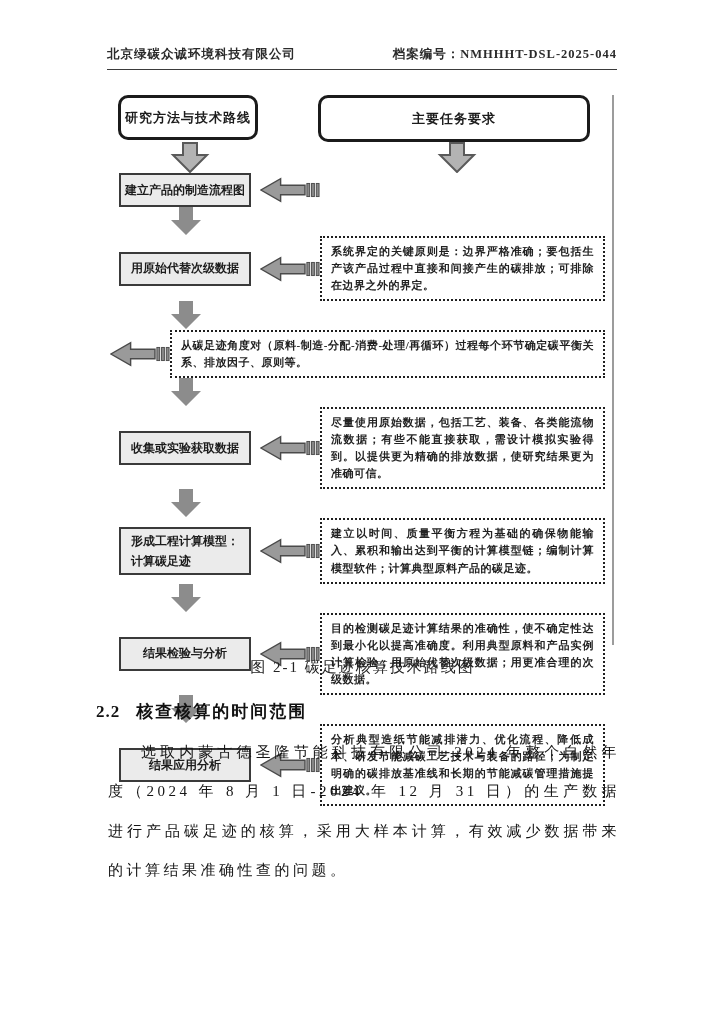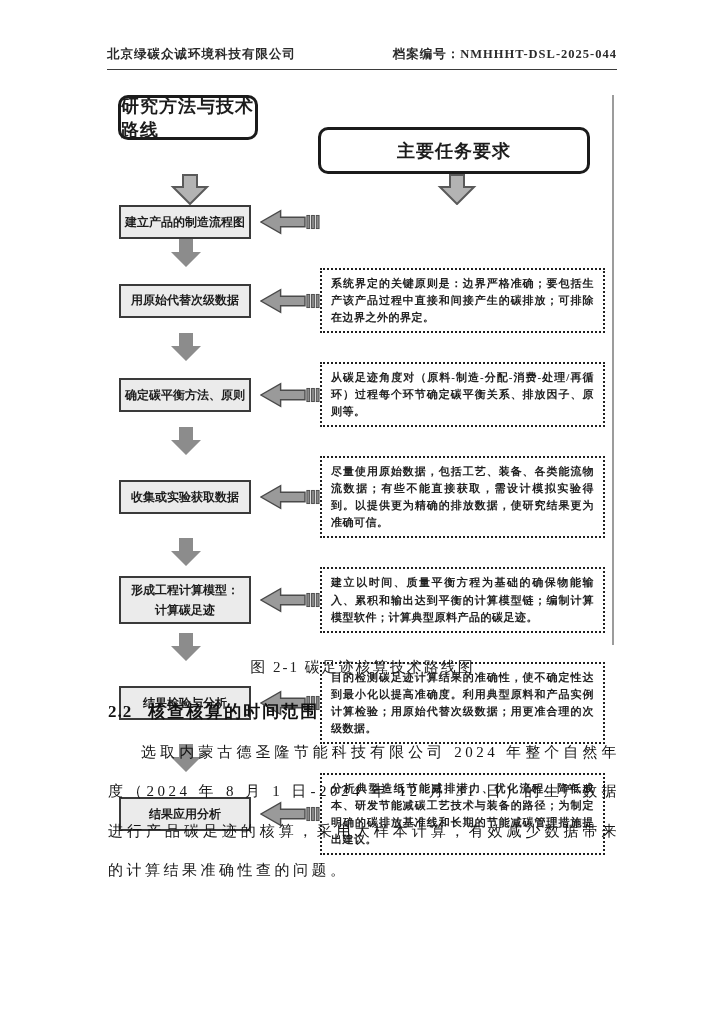--- a/index.html
+++ b/index.html
@@ -28,58 +28,57 @@
     position:absolute; left:110px; top:95px; width:505px;
   }
   .fc-edge {
     position:absolute; left:502px; top:0; height:550px; width:2px;
     background:#9c9c9c;
   }
   .fc-headers { display:flex; }
   .hdr-box {
     border:3px solid #1b1b1b; border-radius:10px; background:#fff;
     display:flex; align-items:center; justify-content:center;
-    font-weight:bold; font-size:18px; letter-spacing:1px;
+    font-weight:bold; font-size:13px; letter-spacing:1px;
   }
   .hdr-left  { margin-left:8px;  width:140px; height:45px; }
-  .hdr-right { margin-left:60px; width:272px; height:47px;margin-top:32px; }
+  .hdr-right { margin-left:60px; width:272px; height:47px; }
 
   .fc-hollow-arrows { position:relative; height:31px; }
   .hollow-arrow { position:absolute; top:0; }
   .hollow-arrow.a1 { left:60px; }
   .hollow-arrow.a2 { left:327px; }
 
   .fc-row { display:flex; align-items:center; }
   .fc-left { width:150px; display:flex; justify-content:center; }
   .step-box {
     width:132px; min-height:34px;
     background:#ebebeb; border:2px solid #3a3a3a;
     display:flex; align-items:center; justify-content:center;
-    text-align:center;
     font-weight:bold; font-size:12px; line-height:1.7;
     white-space:pre-line; padding:2px 4px;
   }
   .fc-conn { width:60px; display:flex; align-items:center; }
   .fc-right { flex:1; margin-right:10px; }
   .task-box {
     border:2px dotted #1f1f1f;
     padding:5px 9px;
     font-size:11px; font-weight:600; line-height:1.55;
     color:#222; text-align:justify; letter-spacing:0.5px;
   }
   .fc-gap { position:relative; height:29px; }
   .down-arrow { position:absolute; left:60px; top:0; }
 
   
   .fig-caption {
     position:absolute; left:110px; top:658px; width:505px;
     text-align:center; font-size:15px; letter-spacing:2px; color:#222;
   }
   .section-heading {
-    position:absolute; left:108px; top:700px; width:510px;
+    position:absolute; left:96px; top:700px; width:510px;
     font-size:17px; font-weight:bold; letter-spacing:2px; color:#111;
   }
   .section-heading .sec-num { margin-right:16px; letter-spacing:1px; }
   .body-paragraph {
     position:absolute; left:108px; top:733px; width:512px;
     font-size:15px; line-height:2.62; letter-spacing:3.5px;
     text-align:justify; text-indent:2.2em; color:#151515;
   }
   .page-number {
     position:absolute; left:0; top:941px; width:724px;
@@ -159,23 +158,20 @@
           <div class="task-box">系统界定的关键原则是：边界严格准确；要包括生产该产品过程中直接和间接产生的碳排放；可排除在边界之外的界定。</div>
         </div>
     </div>
     <div class="fc-gap">
         <svg class="down-arrow" width="32" height="29" viewBox="0 0 32 29">
           <use href="#def-solid-down"></use>
         </svg>
       </div>
 
     <div class="fc-row">
-      <div class="fc-left">
-          <div class="step-box">确定碳平衡方法、原则</div>
-        </div>
       <div class="fc-conn">
           <svg width="64" height="26" viewBox="0 0 64 26">
             <use href="#def-left-arrow"></use>
           </svg>
         </div>
       <div class="fc-right">
           <div class="task-box">从碳足迹角度对（原料-制造-分配-消费-处理/再循环）过程每个环节确定碳平衡关系、排放因子、原则等。</div>
         </div>
     </div>
     <div class="fc-gap">

